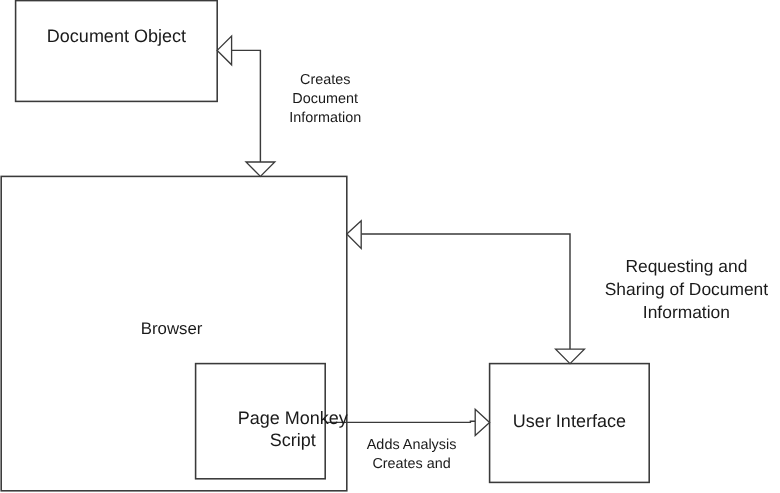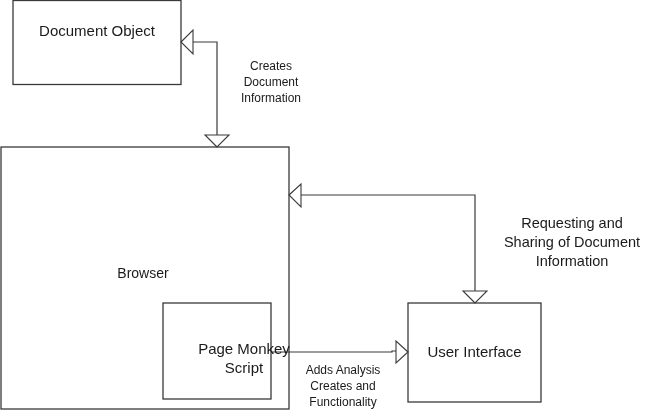--- a/index.html
+++ b/index.html
@@ -56,16 +56,15 @@
 </div>
 
 <div class="lbl lbl-box" style="left:163px; top:340px; width:108px;margin-left:27px;">
   <div>Page Monkey</div>
   <div>Script</div>
 </div>
 
 <div class="lbl lbl-edge" style="left:293px; top:362px; width:100px;">
   <div>Adds Analysis</div>
   <div>Creates and</div>
-  <div>Functionality</div>
 </div>
 
 <div class="lbl lbl-box" style="left:408px; top:343px; width:133px;text-align:center;">User Interface</div>
 
 </body></html>

